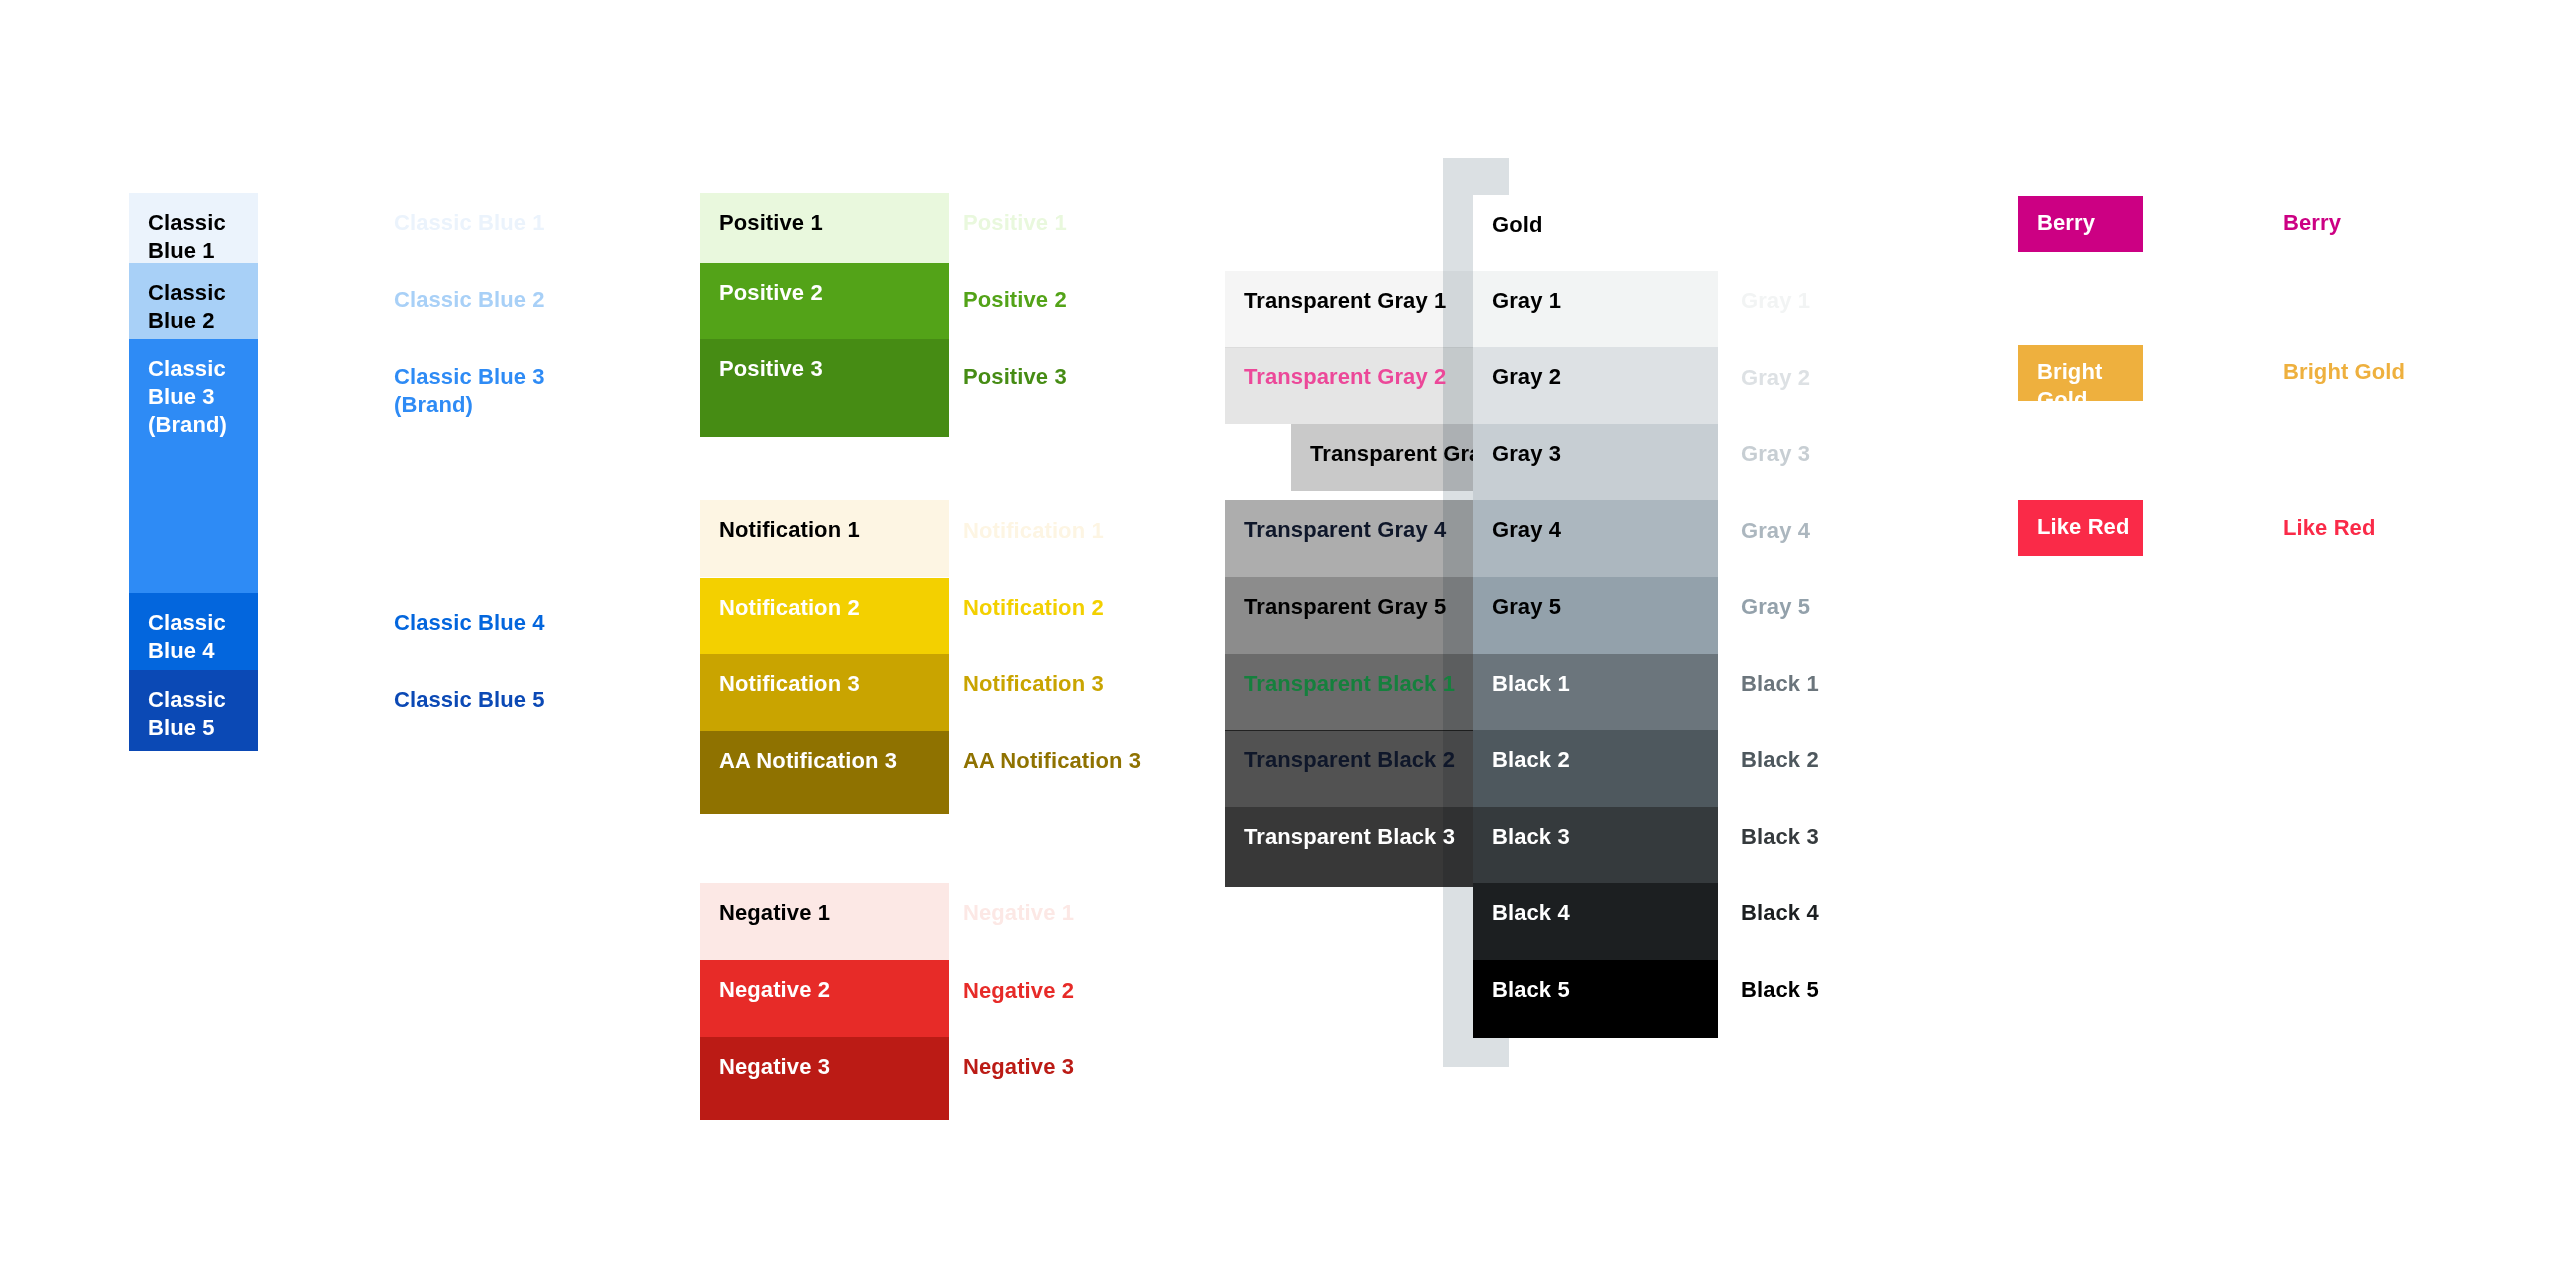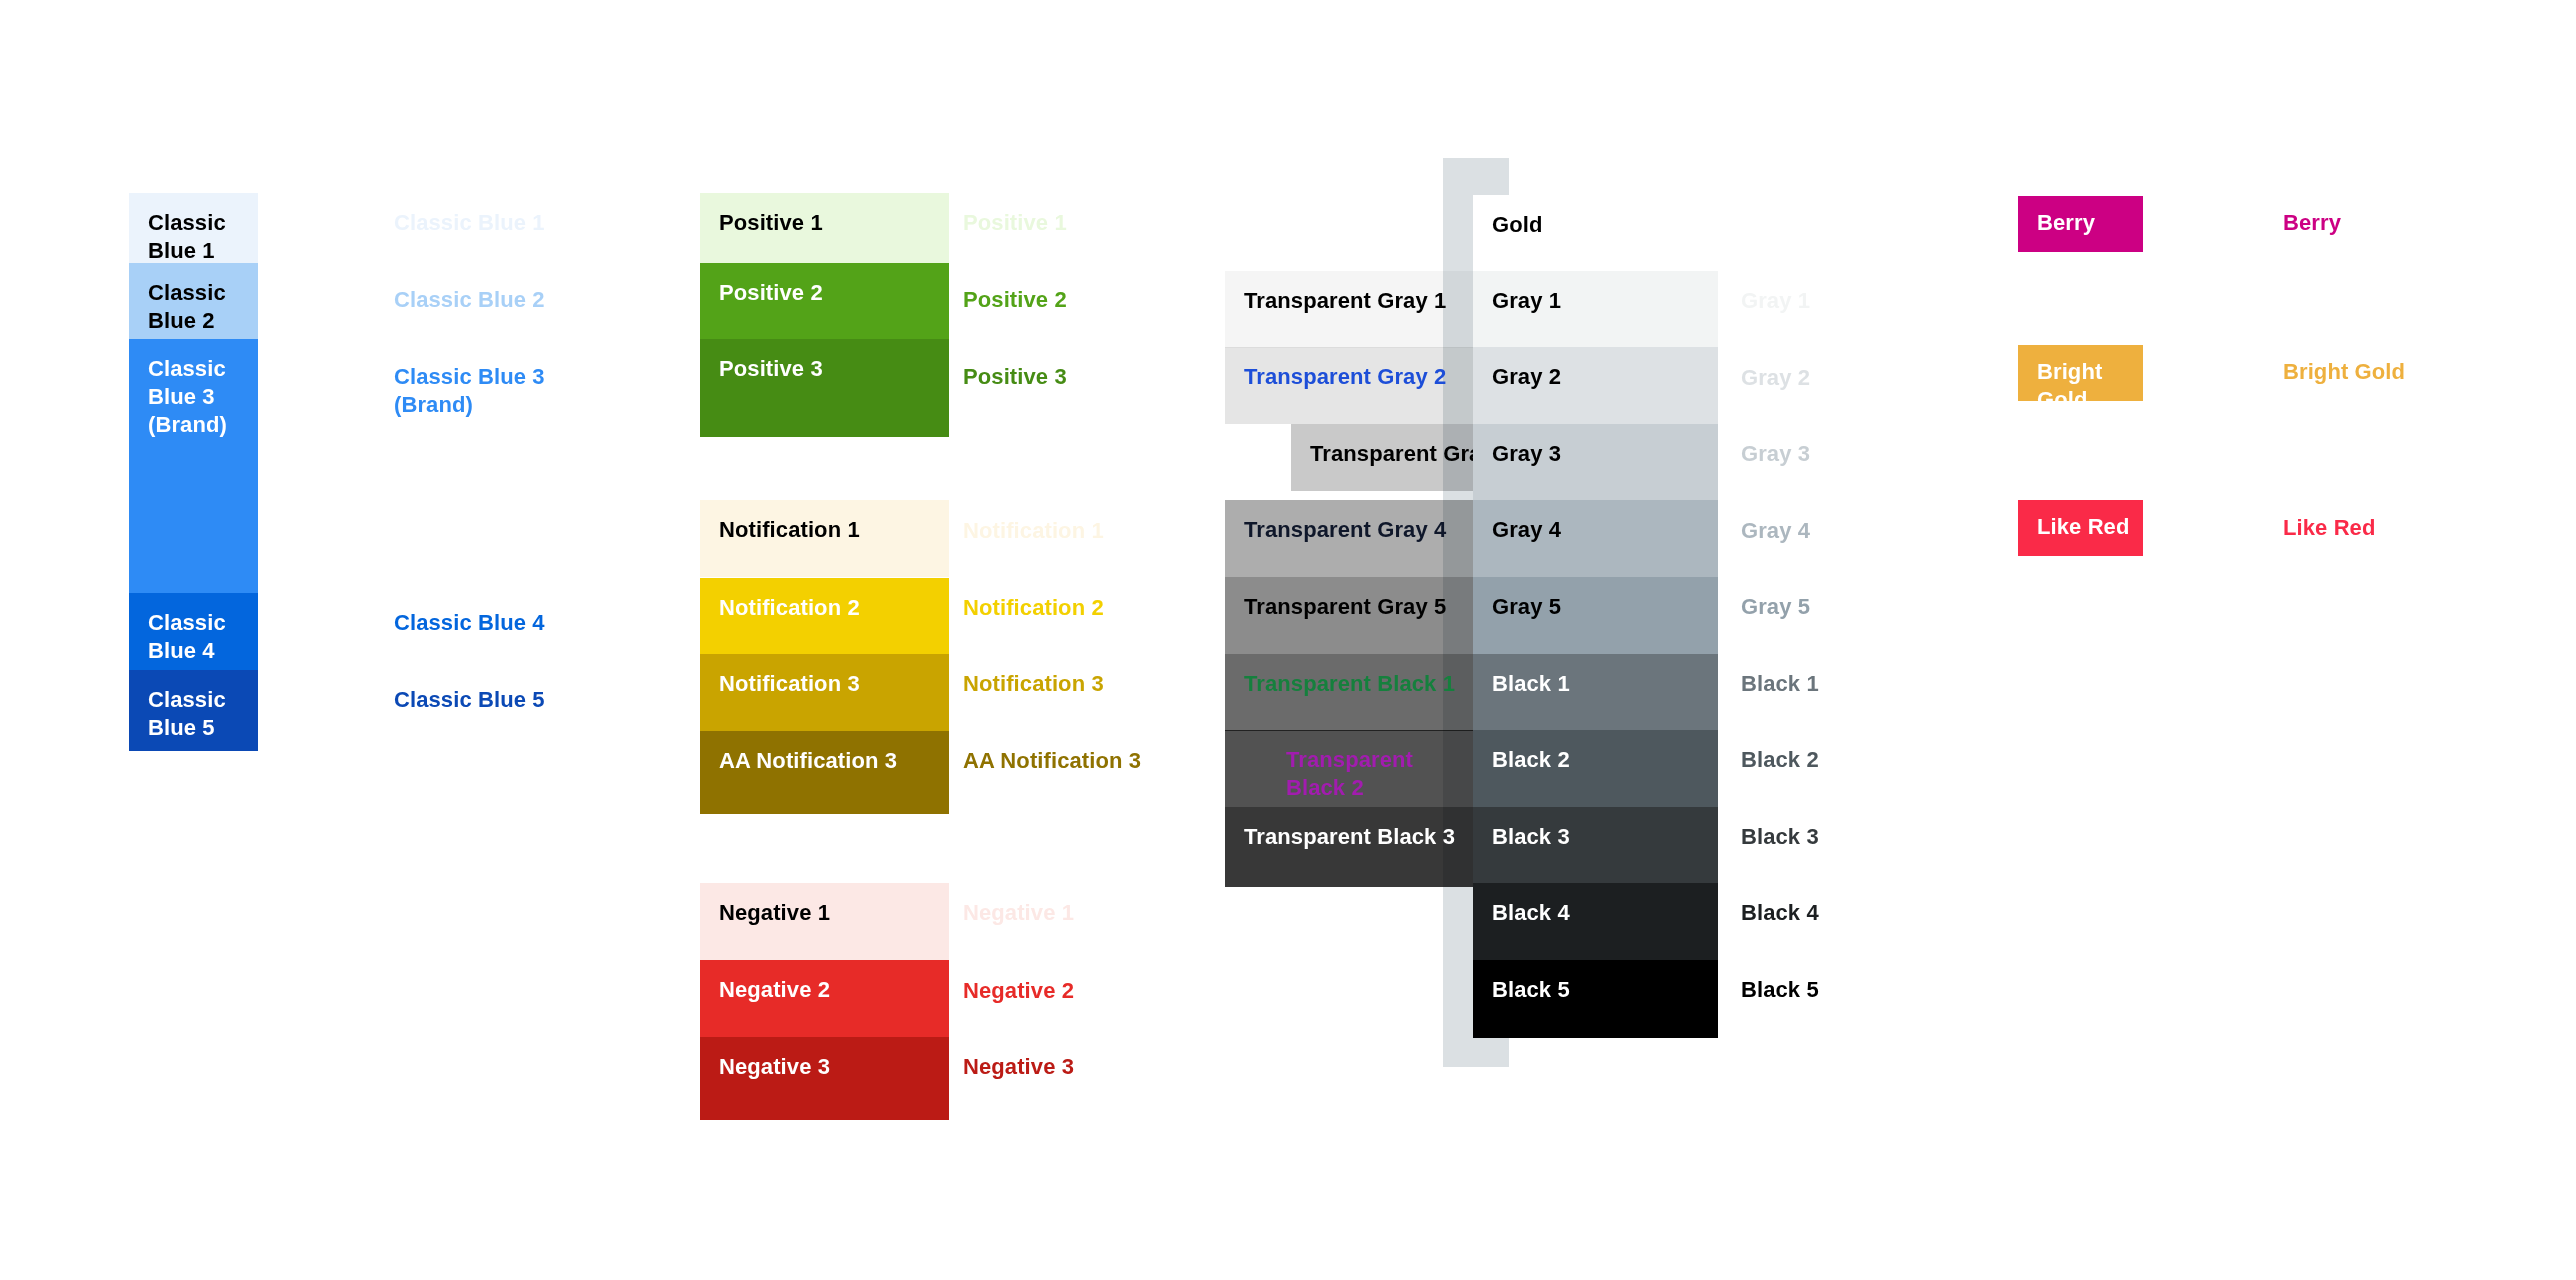--- a/index.html
+++ b/index.html
@@ -139,36 +139,36 @@
 
   <div class="strip" id="stripTop" style="left: 1443px; top: 158px; width: 66px; height: 38px; background: rgb(219, 224, 227);"></div>
   <div class="strip" id="stripBody" style="left: 1443px; top: 158px; width: 31px; height: 909px; background: rgb(219, 224, 227);"></div>
   <div class="strip" id="stripBottom" style="left: 1443px; top: 1038px; width: 66px; height: 29px; background: rgb(219, 224, 227);"></div>
 
   <div>
     <div class="swatch overlay-col" id="tr0" style="left: 1225px; top: 271px; width: 249px; height: 77px; background: rgba(0, 0, 0, 0.04);">
       <span class="swatch-label" style="color: rgb(0, 0, 0);">Transparent Gray 1</span>
     </div>
     <div class="swatch overlay-col" id="tr1" style="left: 1225px; top: 347px; width: 249px; height: 77px; background: rgba(0, 0, 0, 0.1);">
-      <span class="swatch-label" style="color: #1d4ed8;">Transparent Gray 2</span>
+      <span class="swatch-label" style="color: #ec4899;">Transparent Gray 2</span>
     </div>
     <div class="swatch overlay-col" id="tr2" style="left: 1291px; top: 424px; width: 249px; height: 67px; background: rgba(0, 0, 0, 0.21);">
       <span class="swatch-label" style="color: rgb(0, 0, 0);">Transparent Gray 3</span>
     </div>
     <div class="swatch overlay-col" id="tr3" style="left: 1225px; top: 500px; width: 249px; height: 77px; background: rgba(0, 0, 0, 0.32);">
       <span class="swatch-label" style="color: #0f172a;">Transparent Gray 4</span>
     </div>
     <div class="swatch overlay-col" id="tr4" style="left: 1225px; top: 577px; width: 249px; height: 77px; background: rgba(0, 0, 0, 0.45);">
       <span class="swatch-label" style="color: rgb(0, 0, 0);">Transparent Gray 5</span>
     </div>
     <div class="swatch overlay-col" id="tr5" style="left: 1225px; top: 654px; width: 249px; height: 77px; background: rgba(0, 0, 0, 0.58);">
       <span class="swatch-label" style="color: #15803d;">Transparent Black 1</span>
     </div>
     <div class="swatch overlay-col" id="tr6" style="left: 1225px; top: 730px; width: 249px; height: 77px; background: rgba(0, 0, 0, 0.68);">
-      <span class="swatch-label" style="color: #a21caf; margin-left: 42px;">Transparent Black 2</span>
+      <span class="swatch-label" style="color: #0f172a;">Transparent Black 2</span>
     </div>
     <div class="swatch overlay-col" id="tr7" style="left: 1225px; top: 807px; width: 249px; height: 80px; background: rgba(0, 0, 0, 0.78);">
       <span class="swatch-label" style="color: rgb(255, 255, 255);">Transparent Black 3</span>
     </div>
   </div>
 
   <div>
     <div class="swatch" id="gs0" style="left: 1473px; top: 195px; width: 245px; height: 76px; background: rgb(255, 255, 255);">
       <span class="swatch-label" style="color: rgb(0, 0, 0);">Gold</span>
     </div>

